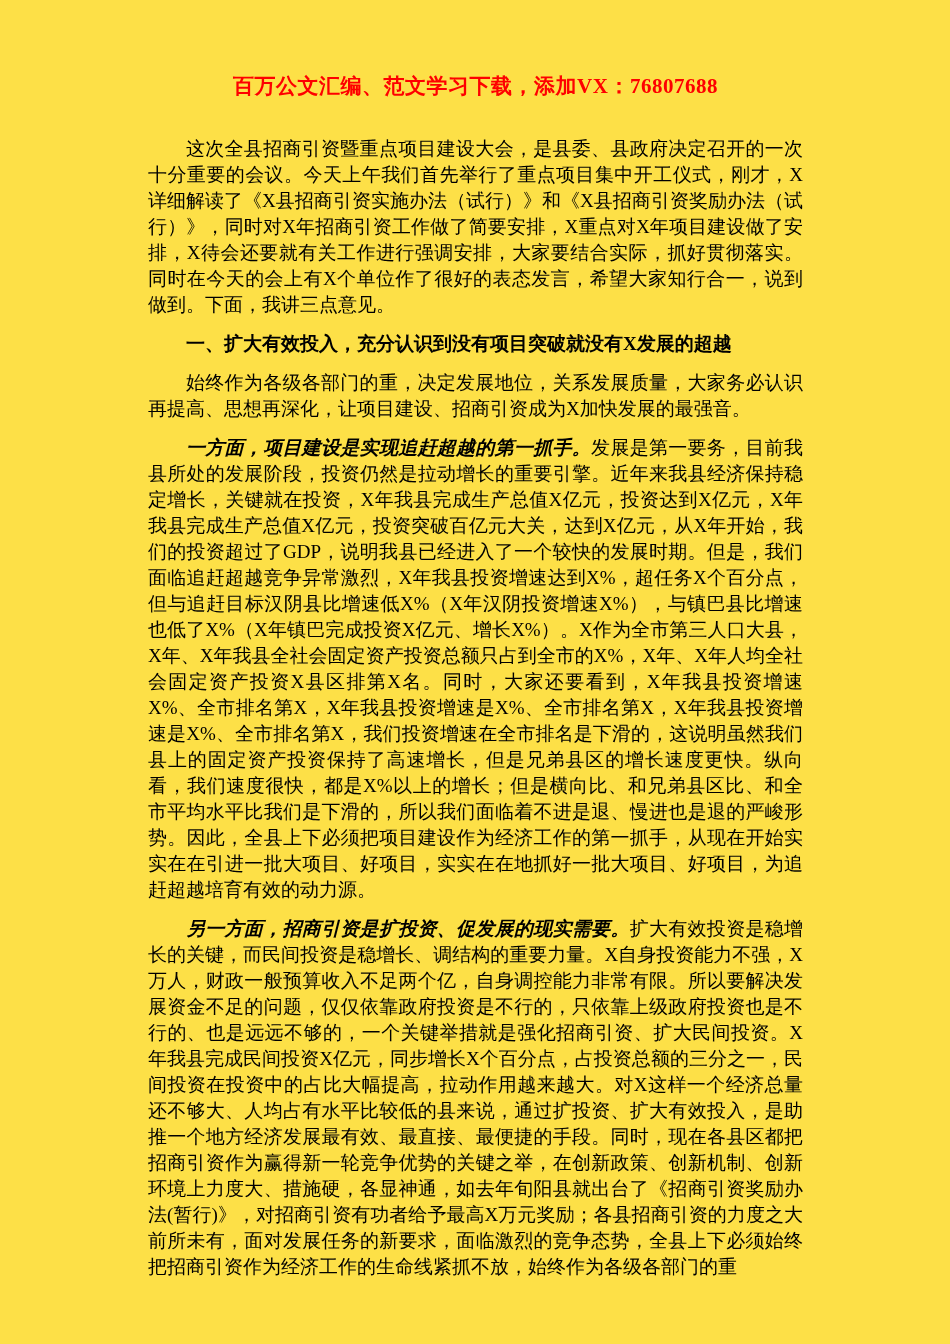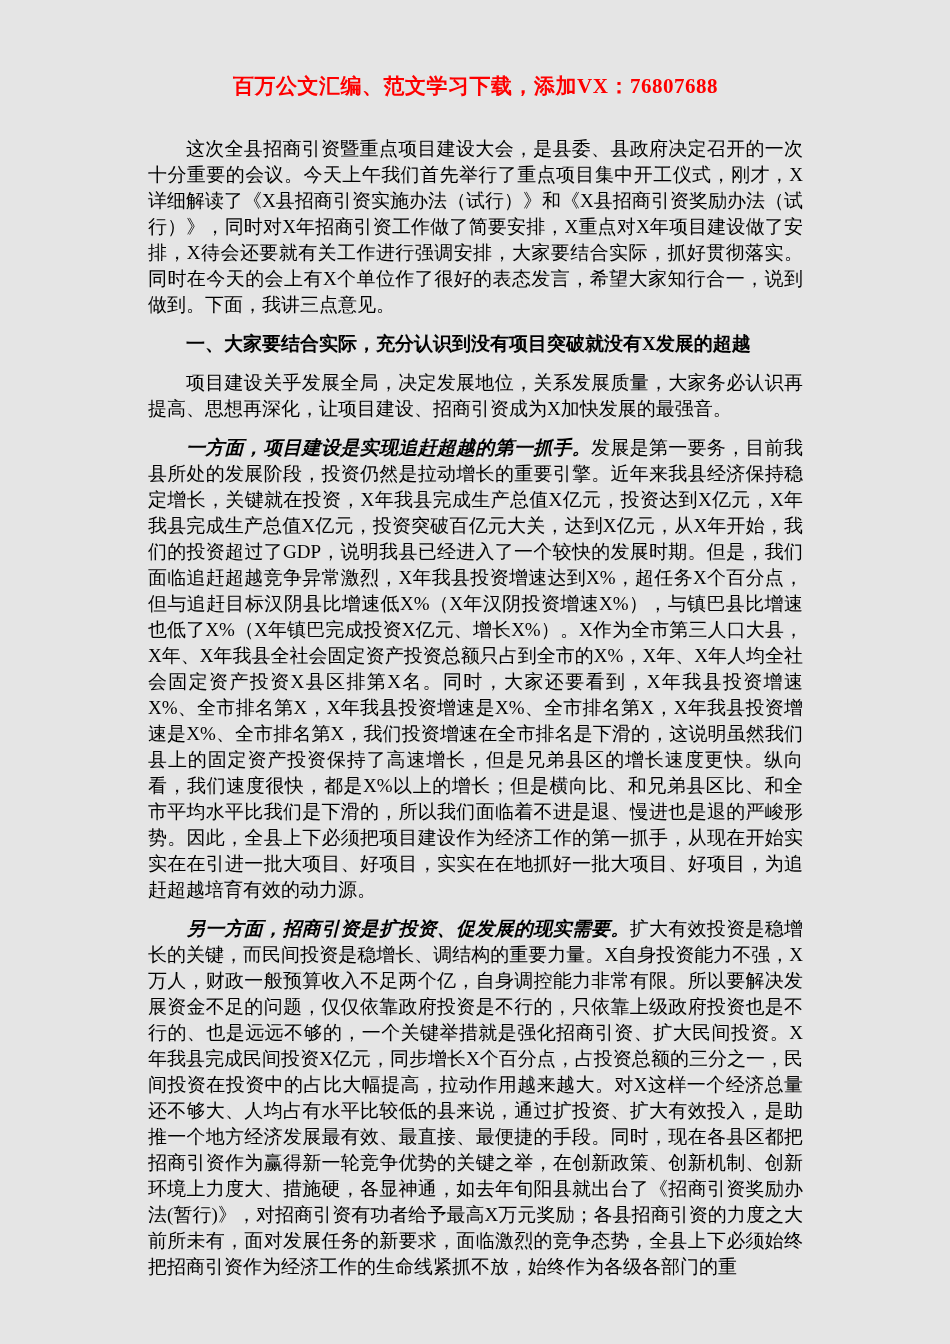--- a/index.html
+++ b/index.html
@@ -5,21 +5,21 @@
   html, body {
     margin: 0;
     padding: 0;
     background: #ffffff;
   }
   .page {
     position: relative;
     width: 950px;
     height: 1344px;
     margin: 0 auto;
-    background: #e5e5e5;
+    background: #fde047;
     box-sizing: border-box;
     padding: 72px 147px 0 148px;
     overflow: hidden;
     font-family: "Liberation Serif", "DejaVu Serif", serif;
     color: #000000;
   }
   .notice {
     text-align: center;
     color: #fe0000;
     font-size: 21px;
@@ -48,22 +48,22 @@
 <body>
 
 <div class="page">
 
   <div class="notice">百万公文汇编、范文学习下载，添加VX：76807688</div>
 
   <div class="doc-body">
 
     <p><span>这次全县招商引资暨重点项目建设大会，是县委、县政府决定召开的一次十分重要的会议。今天上午我们首先举行了重点项目集中开工仪式，刚才，X详细解读了《X县招商引资实施办法（试行）》和《X县招商引资奖励办法（试行）》，同时对X年招商引资工作做了简要安排，X重点对X年项目建设做了安排，X待会还要就有关工作进行强调安排，大家要结合实际，抓好贯彻落实。同时在今天的会上有X个单位作了很好的表态发言，希望大家知行合一，说到做到。下面，我讲三点意见。</span></p>
 
-    <p class="heading"><span>一、大家要结合实际，充分认识到没有项目突破就没有X发展的超越</span></p>
+    <p class="heading"><span>一、扩大有效投入，充分认识到没有项目突破就没有X发展的超越</span></p>
 
-    <p><span>项目建设关乎发展全局，决定发展地位，关系发展质量，大家务必认识再提高、思想再深化，让项目建设、招商引资成为X加快发展的最强音。</span></p>
+    <p><span>始终作为各级各部门的重，决定发展地位，关系发展质量，大家务必认识再提高、思想再深化，让项目建设、招商引资成为X加快发展的最强音。</span></p>
 
     <p><strong class="lead">一方面，项目建设是实现追赶超越的第一抓手。</strong><span>发展是第一要务，目前我县所处的发展阶段，投资仍然是拉动增长的重要引擎。近年来我县经济保持稳定增长，关键就在投资，X年我县完成生产总值X亿元，投资达到X亿元，X年我县完成生产总值X亿元，投资突破百亿元大关，达到X亿元，从X年开始，我们的投资超过了GDP，说明我县已经进入了一个较快的发展时期。但是，我们面临追赶超越竞争异常激烈，X年我县投资增速达到X%，超任务X个百分点，但与追赶目标汉阴县比增速低X%（X年汉阴投资增速X%），与镇巴县比增速也低了X%（X年镇巴完成投资X亿元、增长X%）。X作为全市第三人口大县，X年、X年我县全社会固定资产投资总额只占到全市的X%，X年、X年人均全社会固定资产投资X县区排第X名。同时，大家还要看到，X年我县投资增速X%、全市排名第X，X年我县投资增速是X%、全市排名第X，X年我县投资增速是X%、全市排名第X，我们投资增速在全市排名是下滑的，这说明虽然我们县上的固定资产投资保持了高速增长，但是兄弟县区的增长速度更快。纵向看，我们速度很快，都是X%以上的增长；但是横向比、和兄弟县区比、和全市平均水平比我们是下滑的，所以我们面临着不进是退、慢进也是退的严峻形势。因此，全县上下必须把项目建设作为经济工作的第一抓手，从现在开始实实在在引进一批大项目、好项目，实实在在地抓好一批大项目、好项目，为追赶超越培育有效的动力源。</span></p>
 
     <p><strong class="lead">另一方面，招商引资是扩投资、促发展的现实需要。</strong><span>扩大有效投资是稳增长的关键，而民间投资是稳增长、调结构的重要力量。X自身投资能力不强，X万人，财政一般预算收入不足两个亿，自身调控能力非常有限。所以要解决发展资金不足的问题，仅仅依靠政府投资是不行的，只依靠上级政府投资也是不行的、也是远远不够的，一个关键举措就是强化招商引资、扩大民间投资。X年我县完成民间投资X亿元，同步增长X个百分点，占投资总额的三分之一，民间投资在投资中的占比大幅提高，拉动作用越来越大。对X这样一个经济总量还不够大、人均占有水平比较低的县来说，通过扩投资、扩大有效投入，是助推一个地方经济发展最有效、最直接、最便捷的手段。同时，现在各县区都把招商引资作为赢得新一轮竞争优势的关键之举，在创新政策、创新机制、创新环境上力度大、措施硬，各显神通，如去年旬阳县就出台了《招商引资奖励办法(暂行)》，对招商引资有功者给予最高X万元奖励；各县招商引资的力度之大前所未有，面对发展任务的新要求，面临激烈的竞争态势，全县上下必须始终把招商引资作为经济工作的生命线紧抓不放，始终作为各级各部门的重</span></p>
 
   </div>
 </div>
 
 </body></html>

